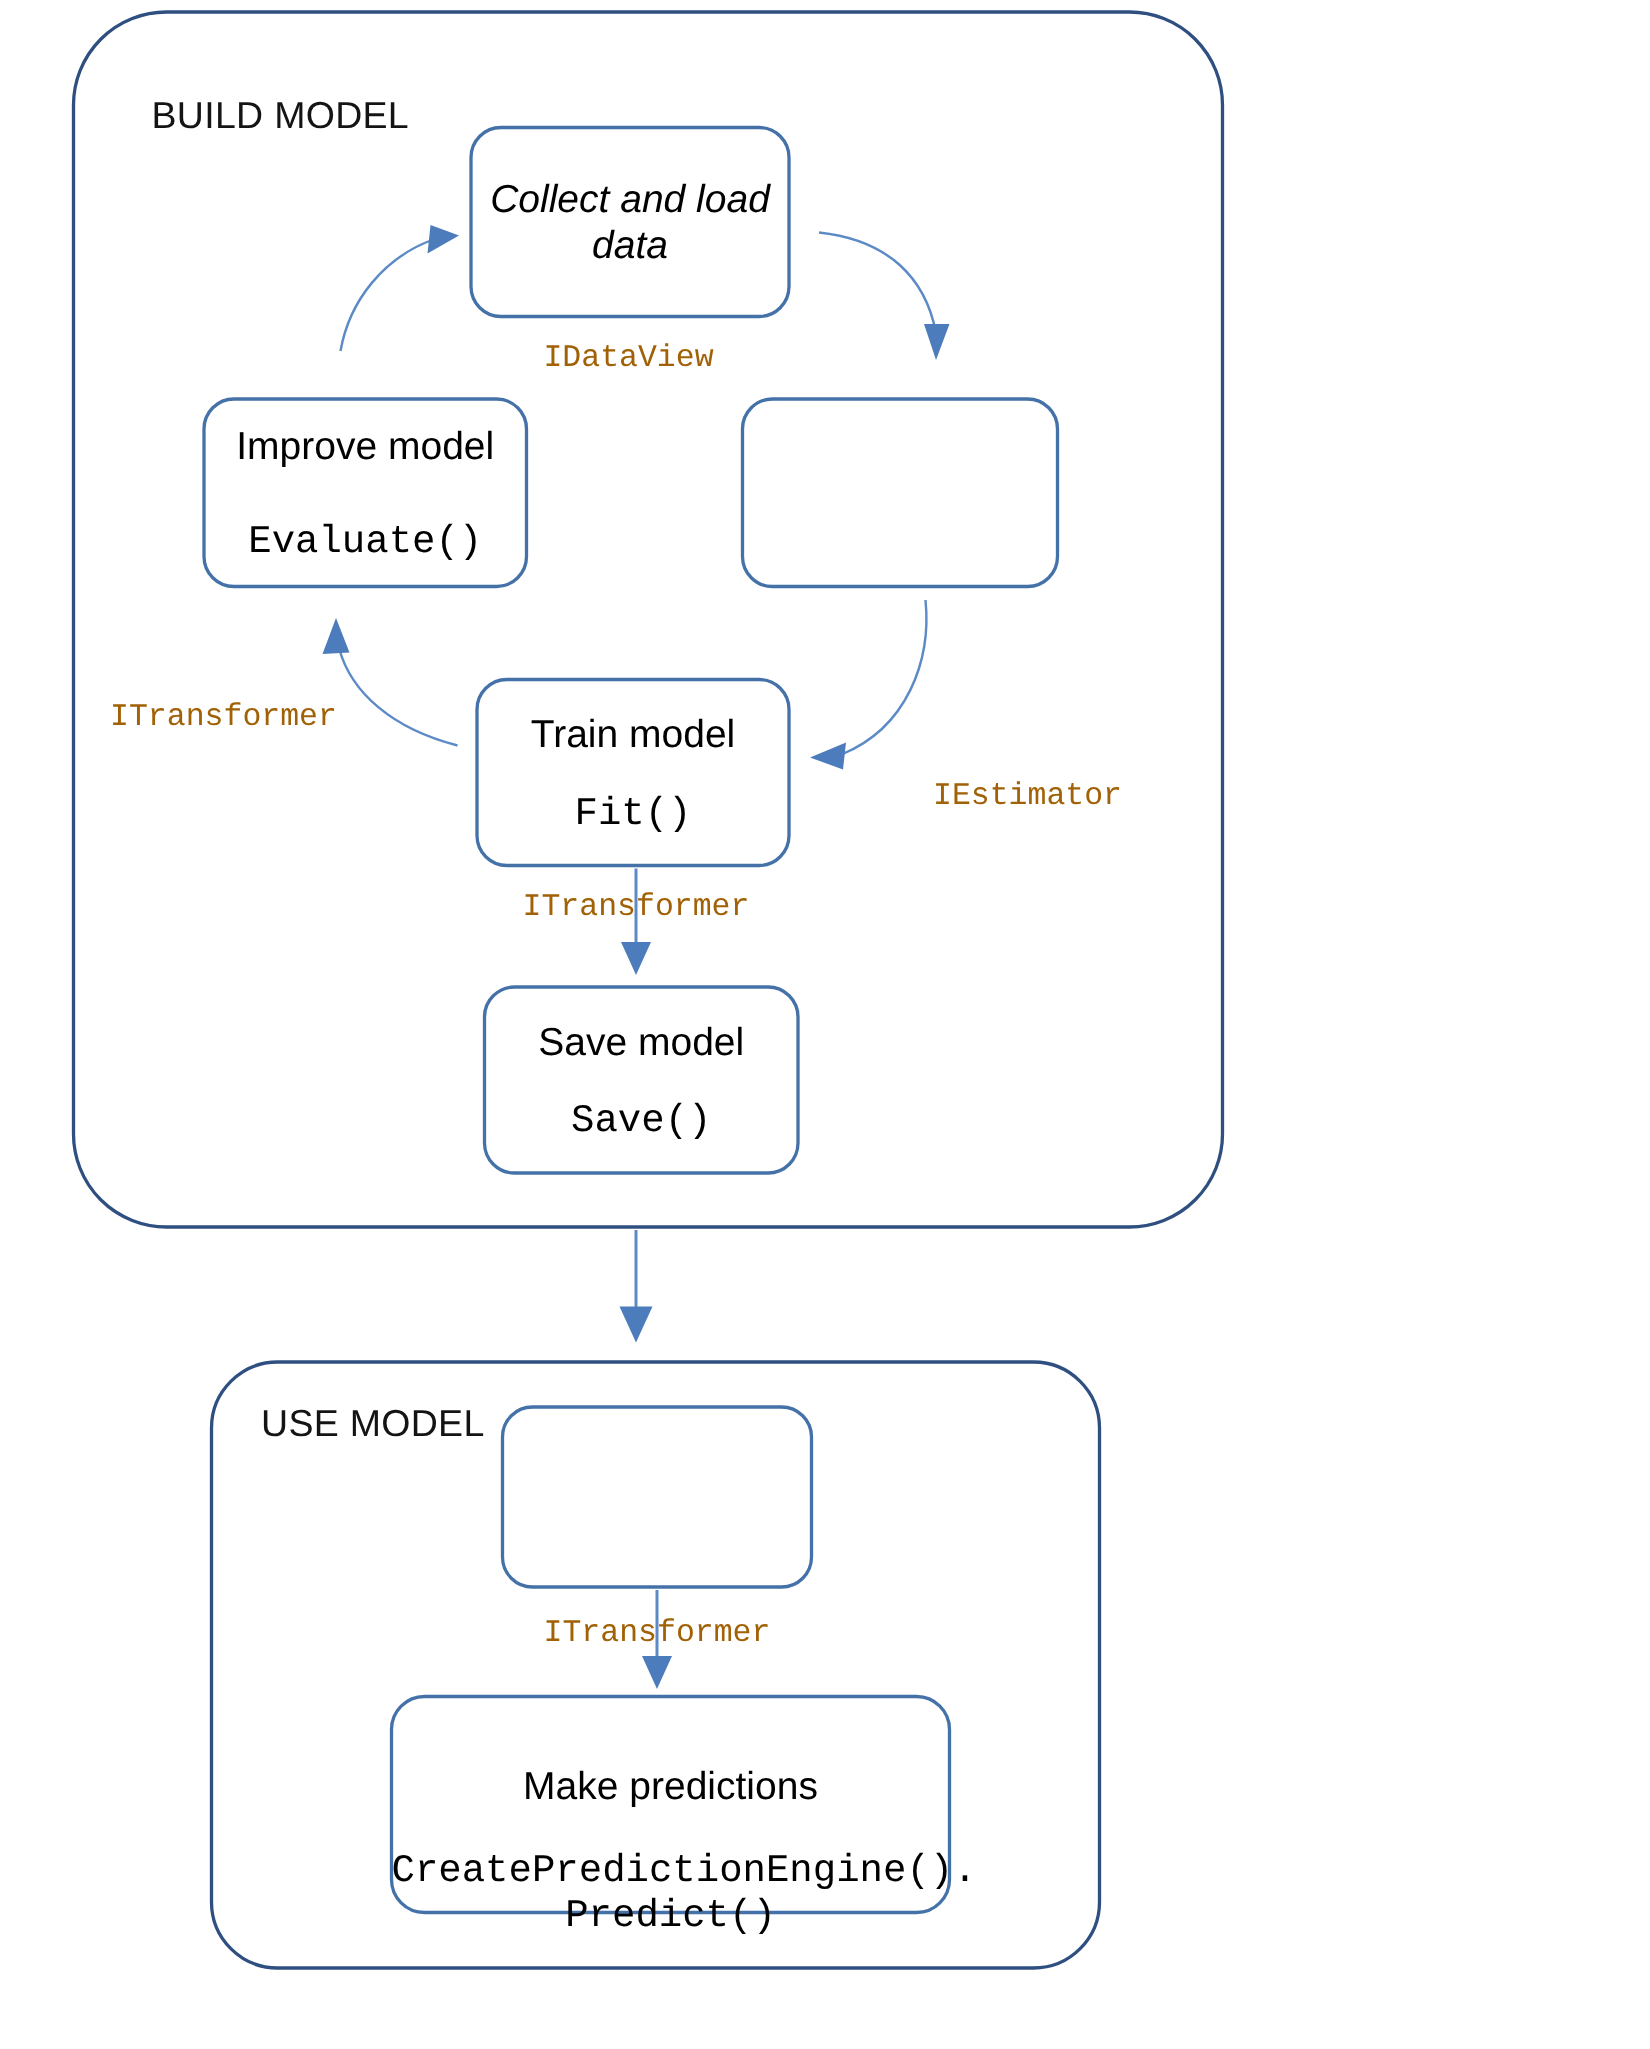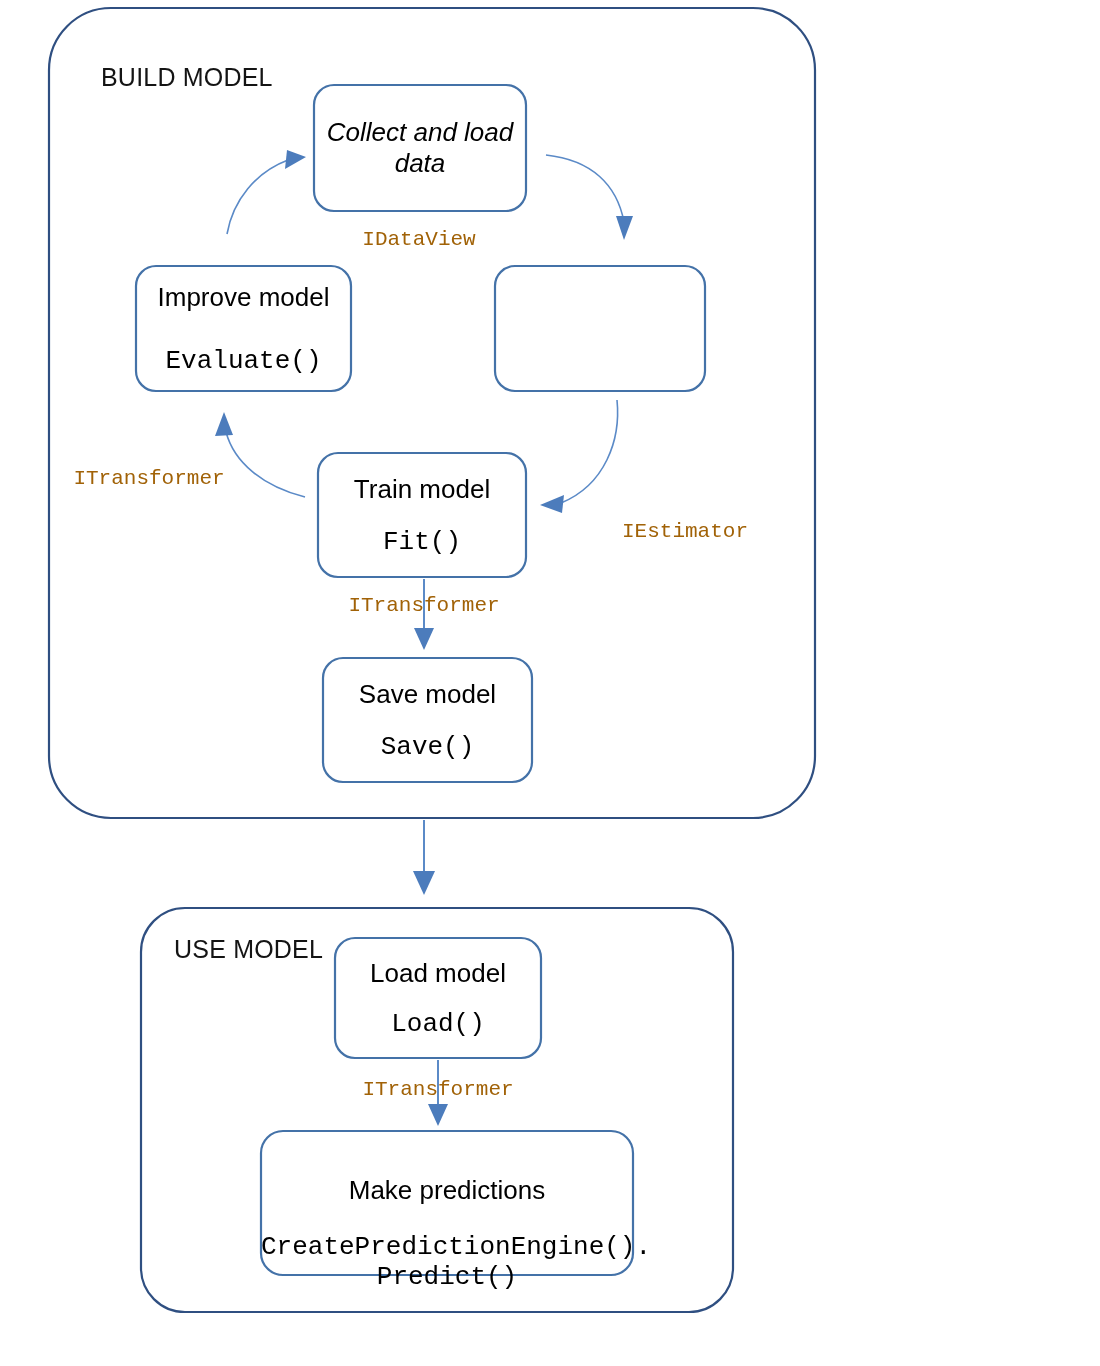--- a/index.html
+++ b/index.html
@@ -154,24 +154,20 @@
   <div class="node-label-wrap" style="left:318px; top:453px; width:208px; height:124px;">
     <div class="node-title" style="margin-bottom:22px;">Train model</div>
     <div class="node-api">Fit()</div>
   </div>
 
   <div class="node-label-wrap" style="left:323px; top:658px; width:209px; height:124px;">
     <div class="node-title" style="margin-bottom:22px;">Save model</div>
     <div class="node-api">Save()</div>
   </div>
 
-  <div class="node-label-wrap" style="left:335px; top:938px; width:206px; height:120px;">
-    <div class="node-title" style="margin-bottom:20px;">Load model</div>
-    <div class="node-api">Load()</div>
-  </div>
 
   <div class="node-label-wrap" style="left:261px; top:1131px; width:372px; height:144px;margin-top:30px;">
     <div class="node-title" style="margin-bottom:26px;">Make predictions</div>
     <div class="node-api">CreatePredictionEngine().</div>
     <div class="node-api">Predict()</div>
   </div>
 
   <div class="txt edge-label" style="left:359px; top:228px; width:120px;">IDataView</div>
 
   <div class="txt edge-label" style="left:620px; top:484px; width:130px;margin-top:36px;">IEstimator</div>

